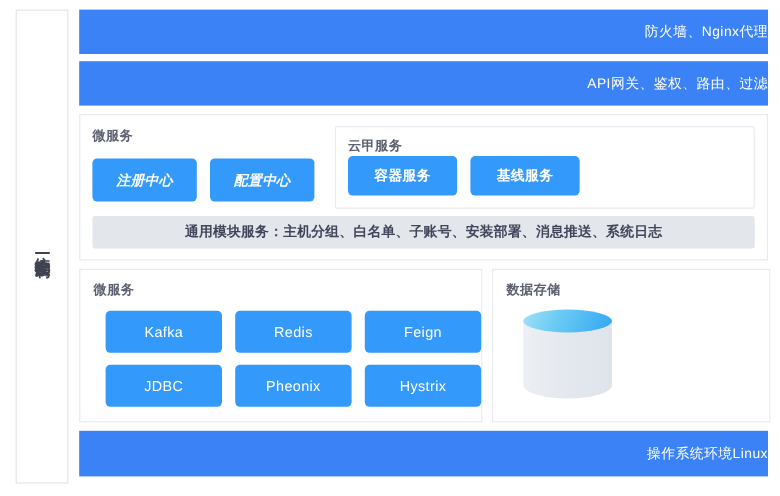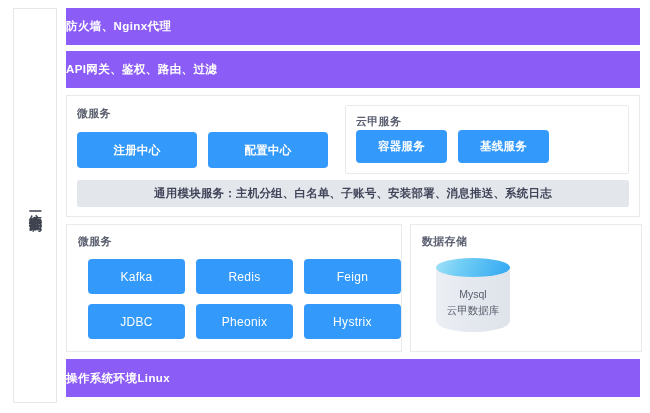--- a/index.html
+++ b/index.html
@@ -50,28 +50,28 @@
   
   .stack {
     flex: 1 1 auto;
     display: flex;
     flex-direction: column;
     min-width: 0;
   }
 
   
   .darkbar {
-    background: #8b5cf6;
+    background: #3b82f6;
     color: #ffffff;
     font-size: 11.5px;
-    font-weight: 700;
+    font-weight: 400;
     letter-spacing: .4px;
     display: flex;
     align-items: center;
-    justify-content: flex-start;
+    justify-content: flex-end;
     box-sizing: border-box;
   }
   .bar-firewall { height: 37px; margin-bottom: 6px; }
   .bar-gateway  { height: 37px; margin-bottom: 7px; }
   .bar-os       { height: 38px; margin-top: 7px; }
 
   
   .panel {
     border: 1px solid #e8eaee;
     background: #ffffff;
@@ -130,21 +130,21 @@
     border-radius: 4px;
     font-size: 11.5px;
     font-weight: 700;
     letter-spacing: .3px;
     display: flex;
     align-items: center;
     justify-content: center;
     box-sizing: border-box;
     user-select: none;
   }
-  .chip-wide   { width: 120px; height: 36px; }
+  .chip-wide   { width: 87px; height: 36px; font-style: italic; }
   .chip-cloud  { width: 91px;  height: 33px; }
   .chip-tech   { width: 97px;  height: 35px; font-weight: 400; font-size: 12px; }
 
   
   .common-bar {
     height: 27px;
     margin-top: auto;
     margin-bottom: 9px;
     background: #e3e6eb;
     border-radius: 2px;
@@ -301,24 +301,20 @@
         </div>
       </div>
 
       <div class="panel storage">
         <div class="panel-title">数据存储</div>
         <div class="cylinders">
 
           <div class="cyl">
             <div class="cyl-body"></div>
             <div class="cyl-top"></div>
-            <div class="cyl-text">
-              <span>Mysql</span>
-              <span>云甲数据库</span>
-            </div>
           </div>
 
 
         </div>
       </div>
 
     </div>
 
     <div class="darkbar bar-os">
       <span>操作系统环境Linux</span>

